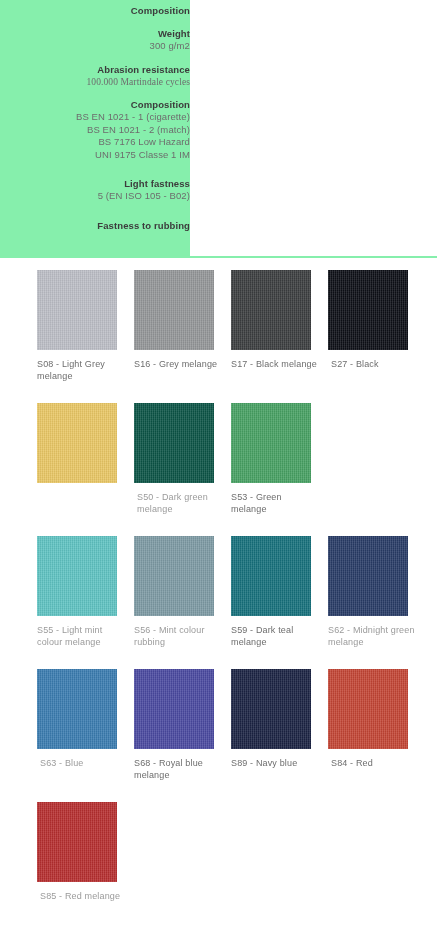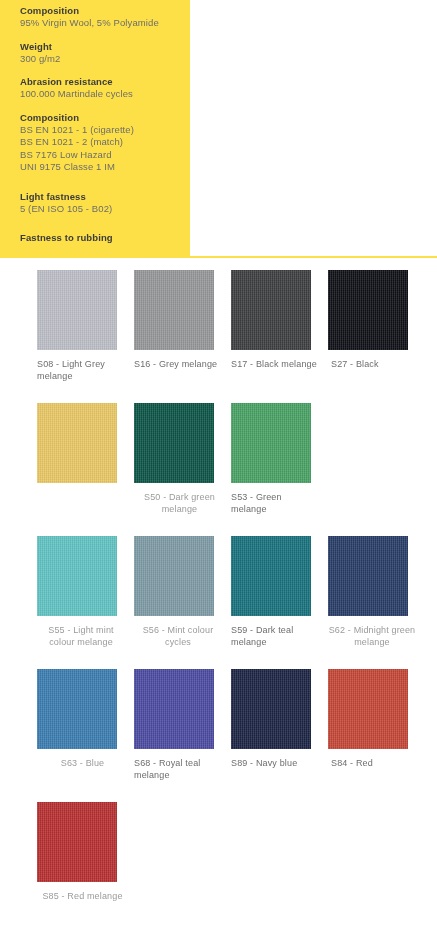--- a/index.html
+++ b/index.html
@@ -16,21 +16,22 @@
     color: #4a4a4a;
     overflow: hidden;
     position: relative;
   }
 
   
   .spec-section {
     position: relative;
     width: 437px;
     height: 258px;
-    background: #fde047;
+    background: #86efac;
+    text-align: right;
   }
   .spec-white-panel {
     position: absolute;
     left: 190px;
     top: 0;
     width: 247px;
     height: 256px;
     background: #ffffff;
   }
   .spec-list {
@@ -97,40 +98,39 @@
       repeating-linear-gradient(0deg, rgba(255,255,255,0.10) 0px, rgba(255,255,255,0.10) 1px, rgba(0,0,0,0.06) 1px, rgba(0,0,0,0.06) 2px);
   }
   .swatch-label {
     margin-top: 9px;
     width: 88px;
     font-size: 9px;
     line-height: 11.5px;
     color: #6d6d6d;
     letter-spacing: 0.15px;
   }
-  .swatch-label.muted { color: #9b9b9b; text-align: center; }
+  .swatch-label.muted { color: #9b9b9b; }
   .swatch-label.indent { padding-left: 3px; }
 </style>
 </head>
 <body>
 
 <section class="spec-section">
   <div class="spec-white-panel"></div>
   <div class="spec-list" id="spec-list">
       <div class="spec-block">
         <div class="spec-title">Composition</div>
-        <div class="spec-value" style="white-space: pre-line;">95% Virgin Wool, 5% Polyamide</div>
       </div>
       <div class="spec-block">
         <div class="spec-title">Weight</div>
         <div class="spec-value" style="white-space: pre-line;">300 g/m2</div>
       </div>
       <div class="spec-block">
         <div class="spec-title">Abrasion resistance</div>
-        <div class="spec-value" style="white-space: pre-line;">100.000 Martindale cycles</div>
+        <div class="spec-value" style="white-space: pre-line; font-family: Liberation Serif, serif;">100.000 Martindale cycles</div>
       </div>
       <div class="spec-block gap-extra">
         <div class="spec-title">Composition</div>
         <div class="spec-value" style="white-space: pre-line;">BS EN 1021 - 1 (cigarette)
 BS EN 1021 - 2 (match)
 BS 7176 Low Hazard
 UNI 9175 Classe 1 IM</div>
       </div>
       <div class="spec-block gap-extra">
         <div class="spec-title">Light fastness</div>
@@ -192,21 +192,21 @@
       <div class="swatch-cell">
         <div class="swatch-chip" style="background: rgb(95, 195, 194);">
           <div class="weave"></div>
         </div>
         <div class="swatch-label muted">S55 - Light mint colour melange</div>
       </div>
       <div class="swatch-cell">
         <div class="swatch-chip" style="background: rgb(125, 154, 164);">
           <div class="weave"></div>
         </div>
-        <div class="swatch-label muted">S56 - Mint colour cycles</div>
+        <div class="swatch-label muted">S56 - Mint colour rubbing</div>
       </div>
       <div class="swatch-cell">
         <div class="swatch-chip" style="background: rgb(22, 113, 124);">
           <div class="weave"></div>
         </div>
         <div class="swatch-label">S59 - Dark teal melange</div>
       </div>
       <div class="swatch-cell">
         <div class="swatch-chip" style="background: rgb(40, 59, 102);">
           <div class="weave"></div>
@@ -218,21 +218,21 @@
       <div class="swatch-cell">
         <div class="swatch-chip" style="background: rgb(58, 124, 176);">
           <div class="weave"></div>
         </div>
         <div class="swatch-label muted indent">S63 - Blue</div>
       </div>
       <div class="swatch-cell">
         <div class="swatch-chip" style="background: rgb(74, 73, 160);">
           <div class="weave"></div>
         </div>
-        <div class="swatch-label">S68 - Royal teal melange</div>
+        <div class="swatch-label">S68 - Royal blue melange</div>
       </div>
       <div class="swatch-cell">
         <div class="swatch-chip" style="background: rgb(27, 35, 67);">
           <div class="weave"></div>
         </div>
         <div class="swatch-label">S89 - Navy blue</div>
       </div>
       <div class="swatch-cell">
         <div class="swatch-chip" style="background: rgb(195, 69, 53);">
           <div class="weave"></div>

